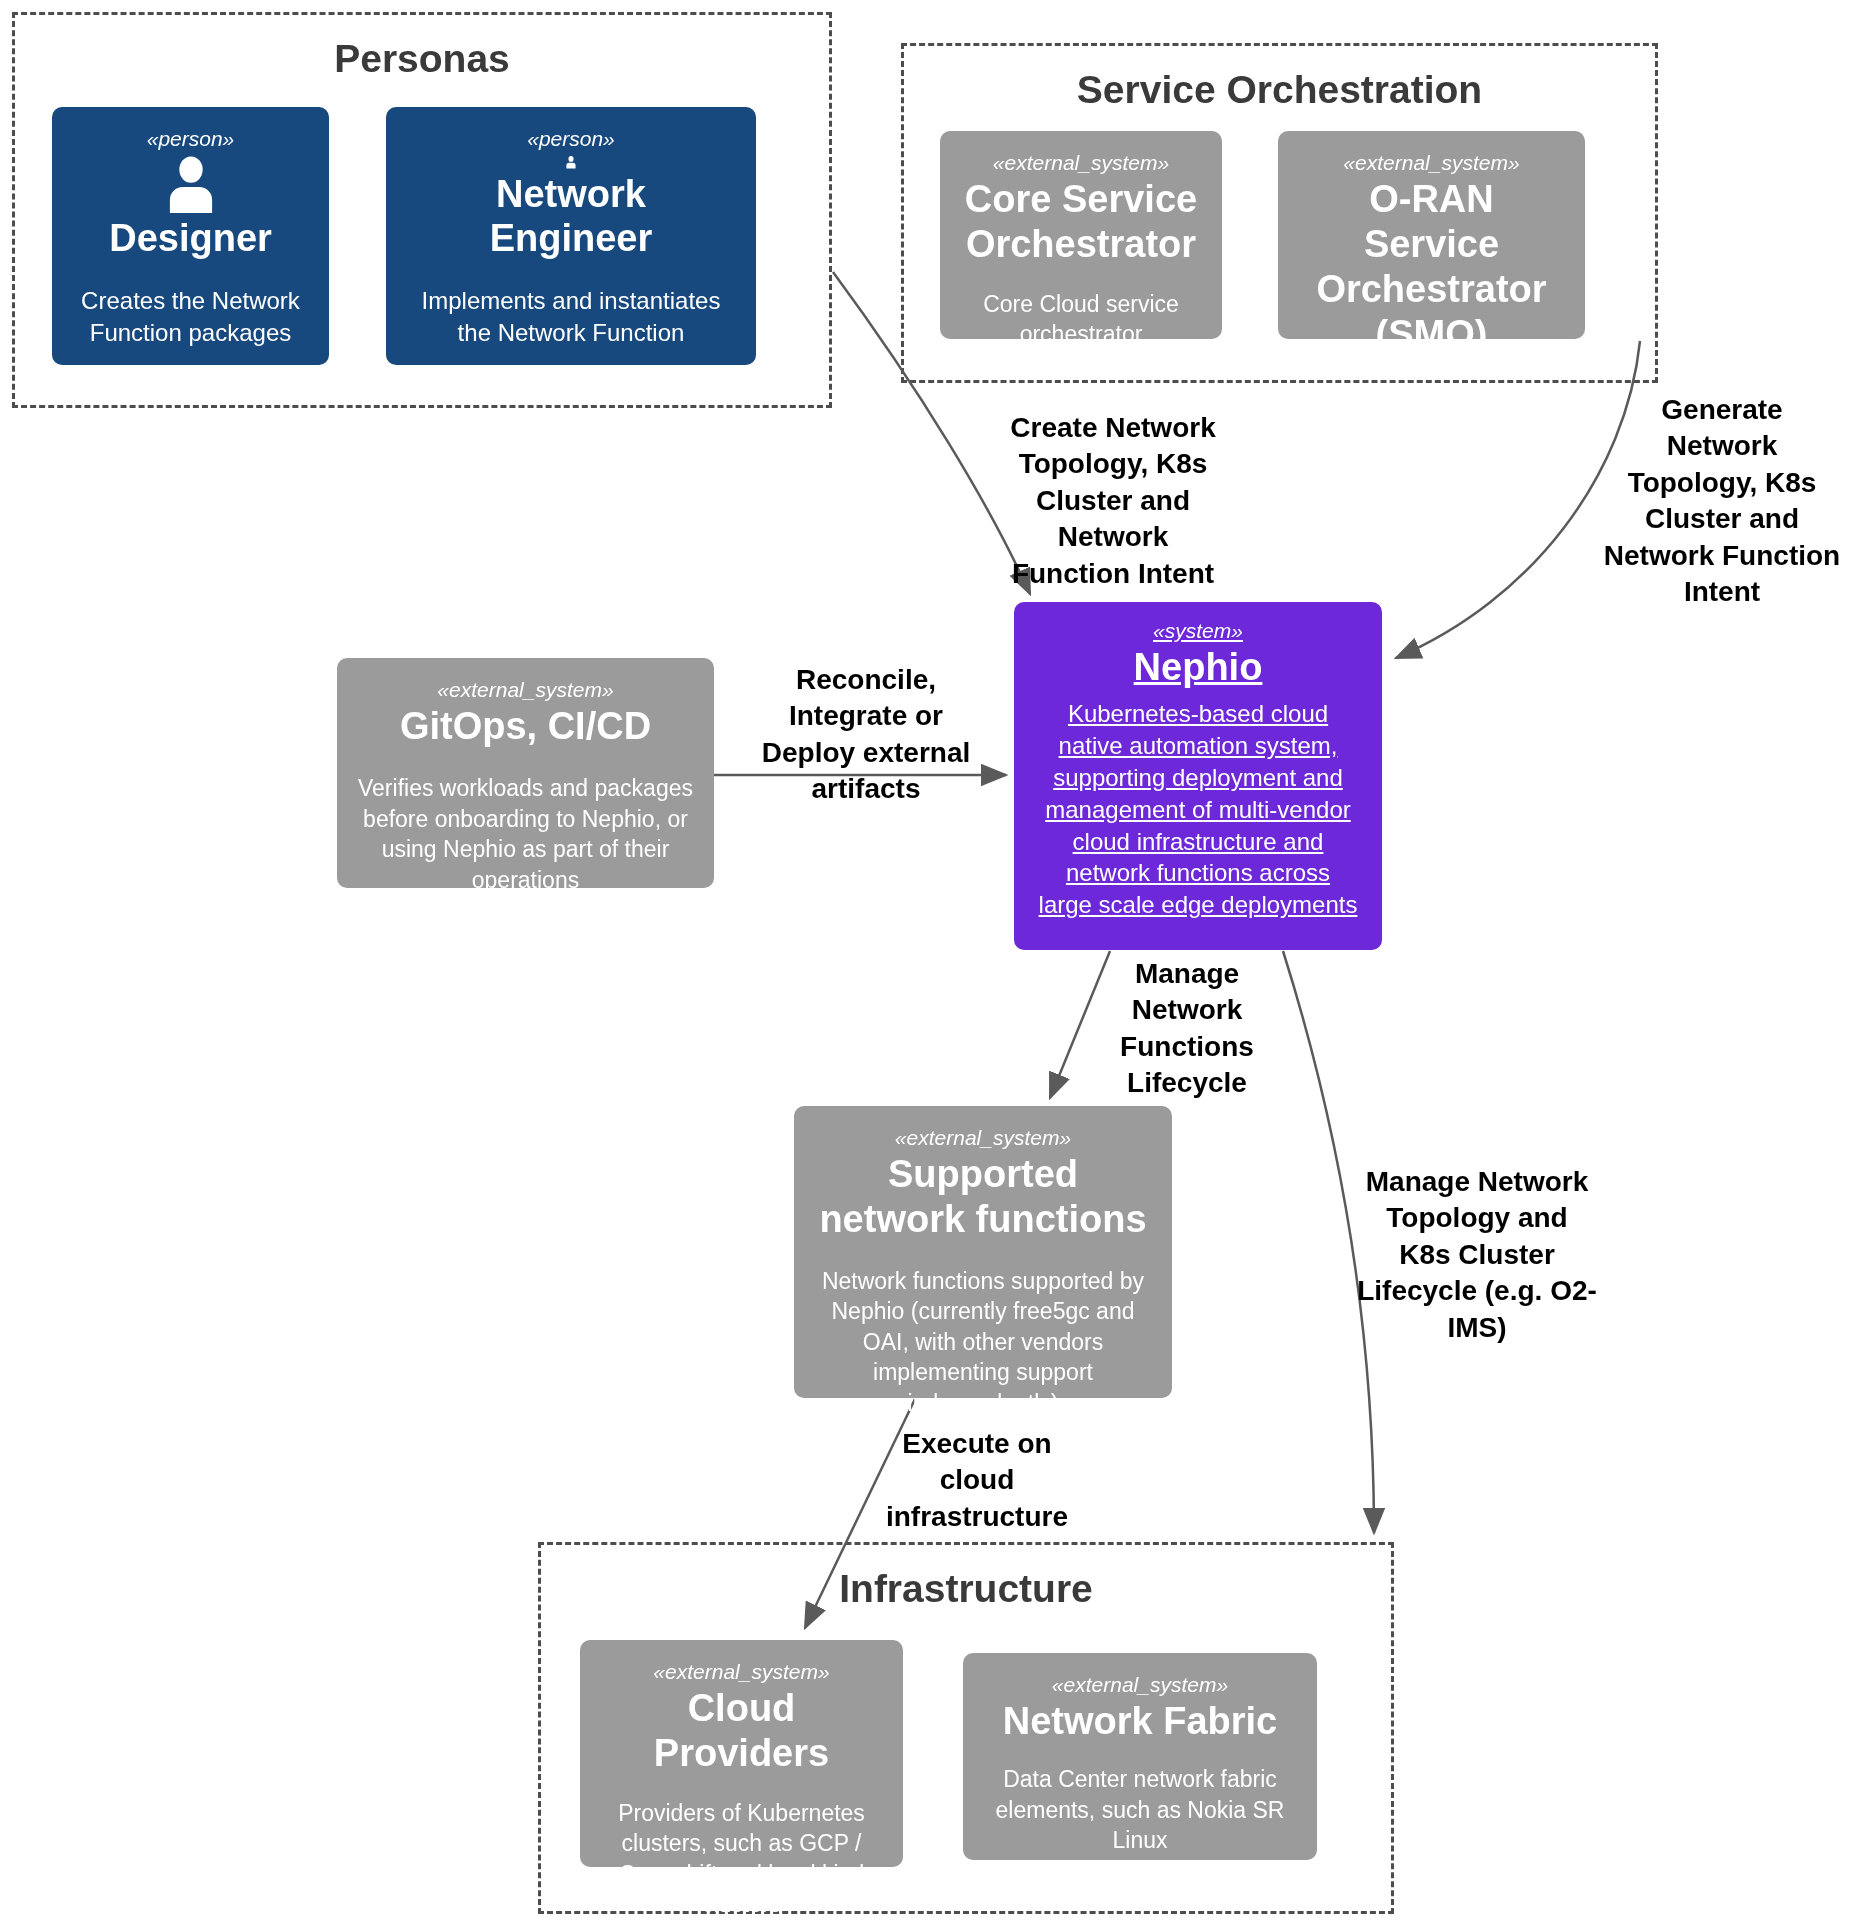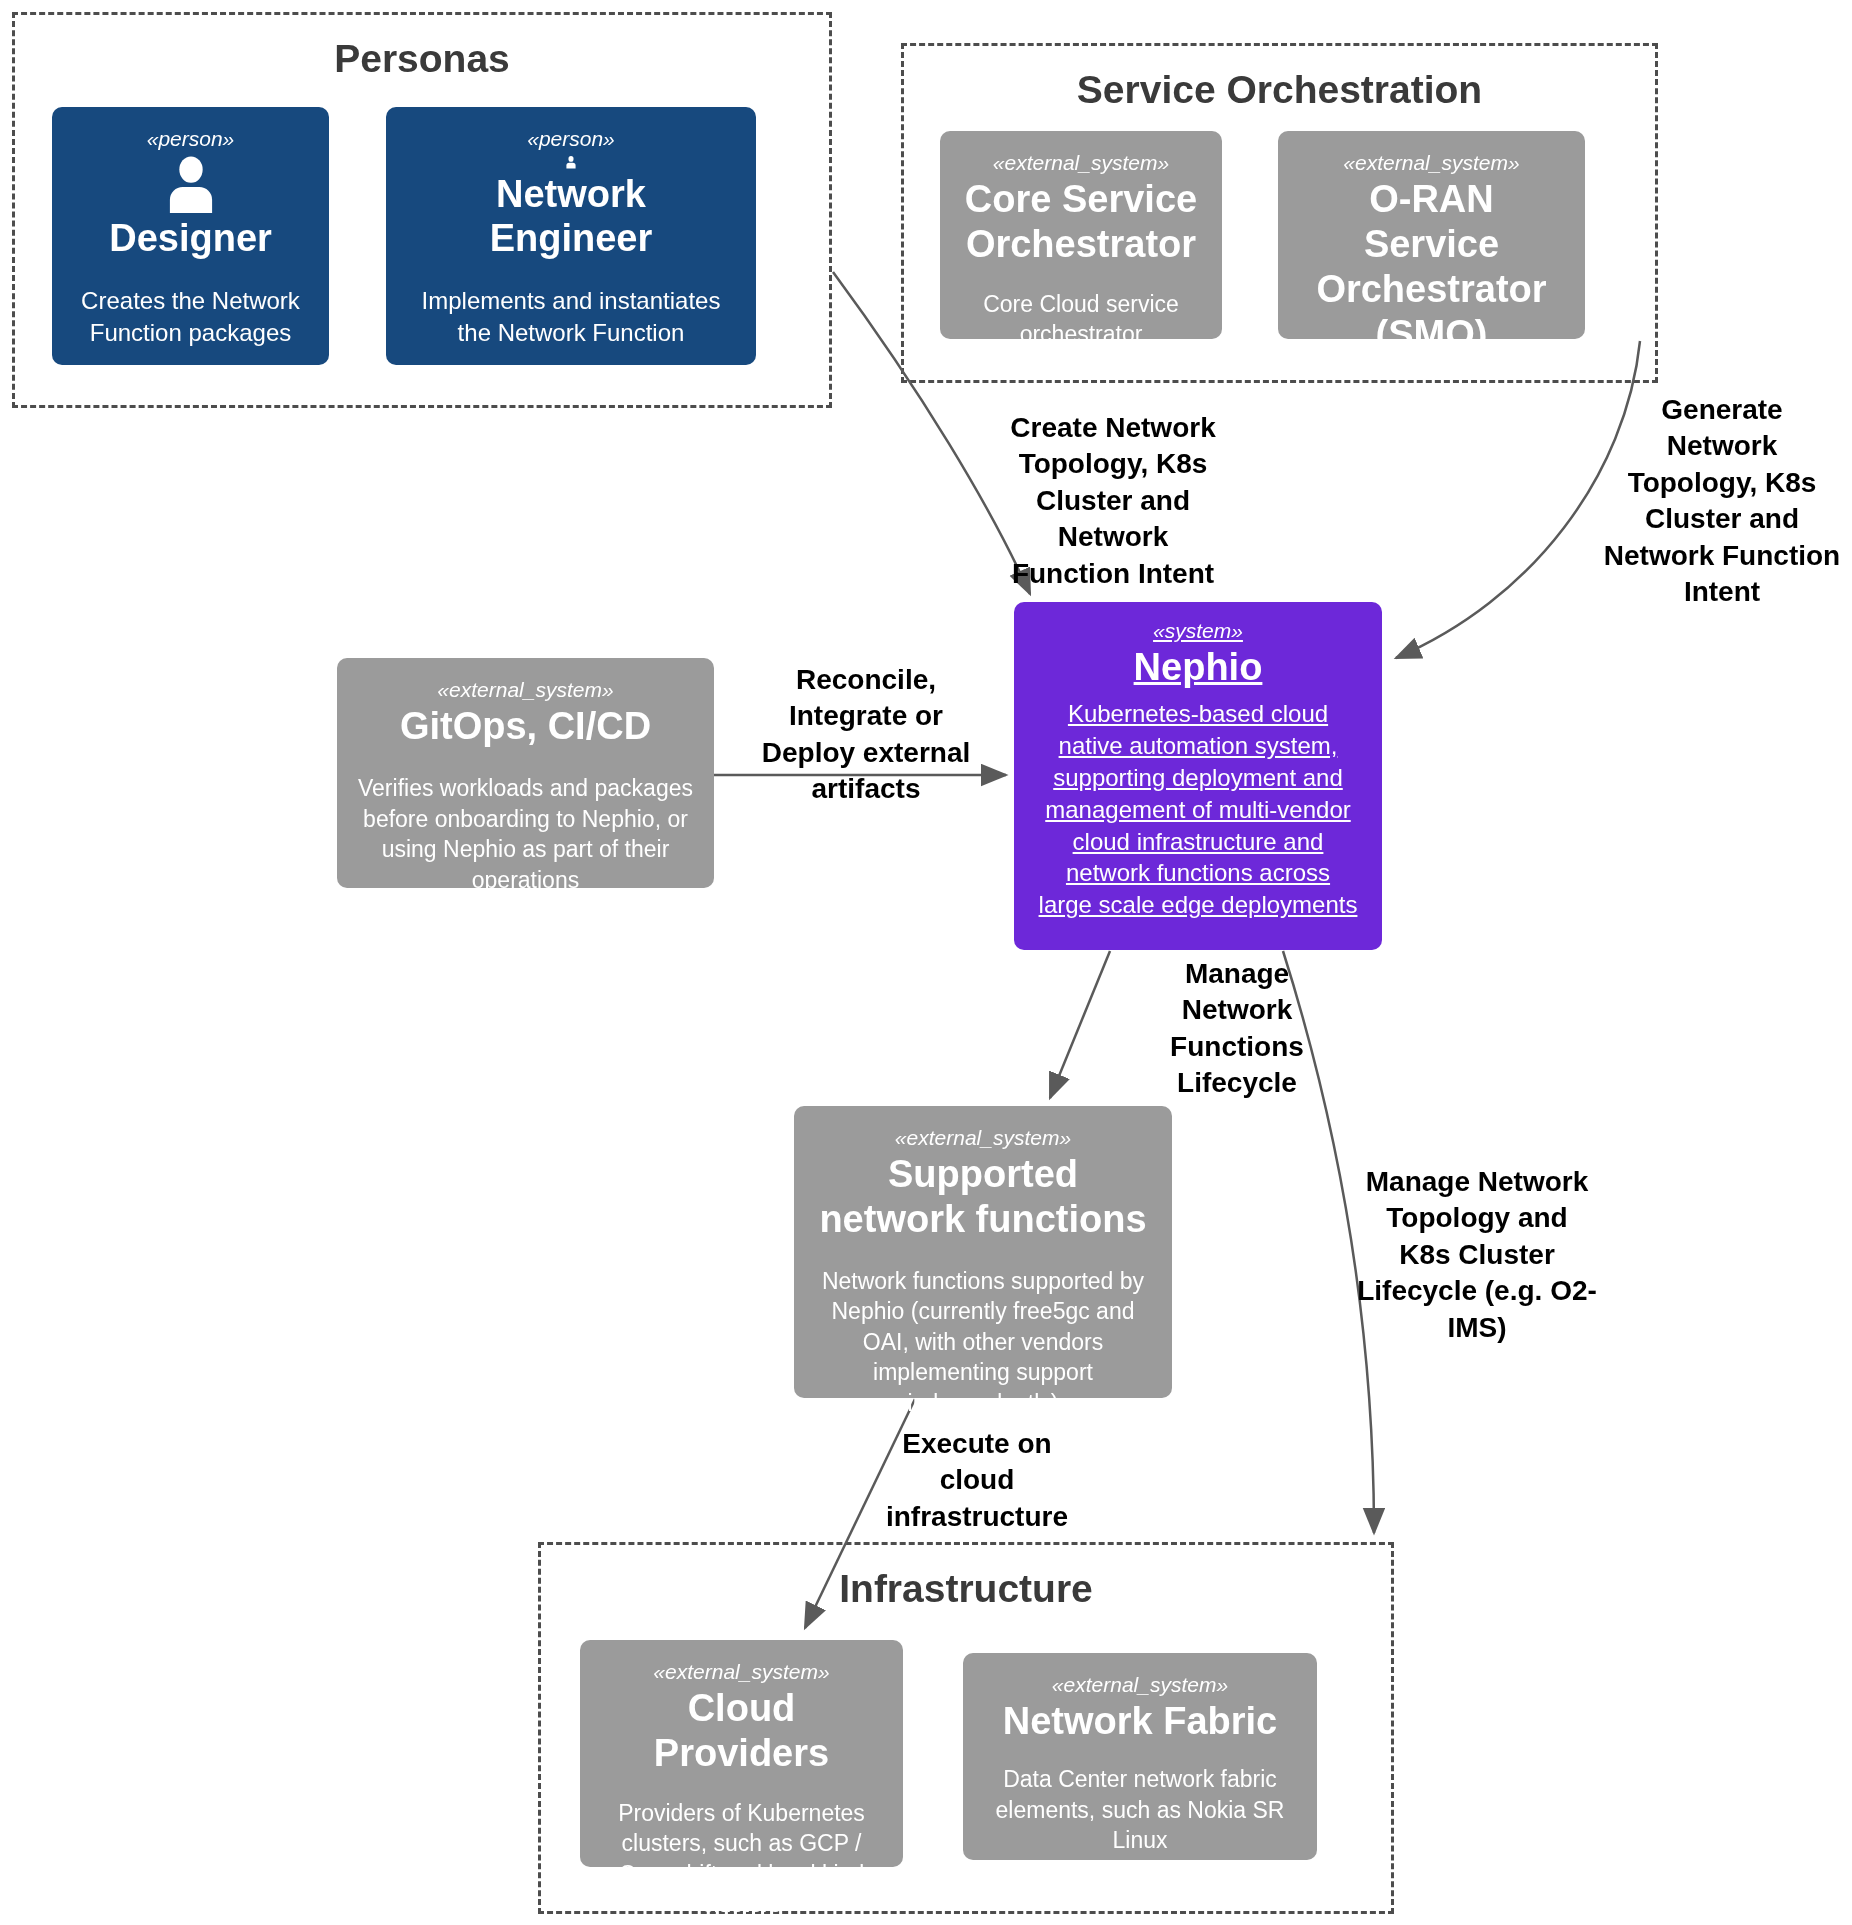--- a/index.html
+++ b/index.html
@@ -177,19 +177,19 @@
     <div class="node-name">Network Fabric</div>
     <div class="node-desc" style="margin-top:20px;">Data Center network fabric elements, such as Nokia SR Linux</div>
   </div>
 
   <div class="edge-label" style="left:1113px;top:501px;width:235px;">Create Network Topology, K8s Cluster and Network Function Intent</div>
 
   <div class="edge-label" style="left:1722px;top:501px;width:238px;">Generate Network Topology, K8s Cluster and Network Function Intent</div>
 
   <div class="edge-label" style="left:866px;top:735px;width:250px;">Reconcile, Integrate or Deploy external artifacts</div>
 
-  <div class="edge-label" style="left:1237px;top:1029px;width:220px;">Manage Network Functions Lifecycle</div>
+  <div class="edge-label" style="left:1187px;top:1029px;width:220px;">Manage Network Functions Lifecycle</div>
 
   <div class="edge-label" style="left:1477px;top:1255px;width:240px;">Manage Network Topology and K8s Cluster Lifecycle (e.g. O2-IMS)</div>
 
   <div class="edge-label" style="left:977px;top:1481px;width:210px;">Execute on cloud infrastructure</div>
 
 </div>
 
 </body></html>

